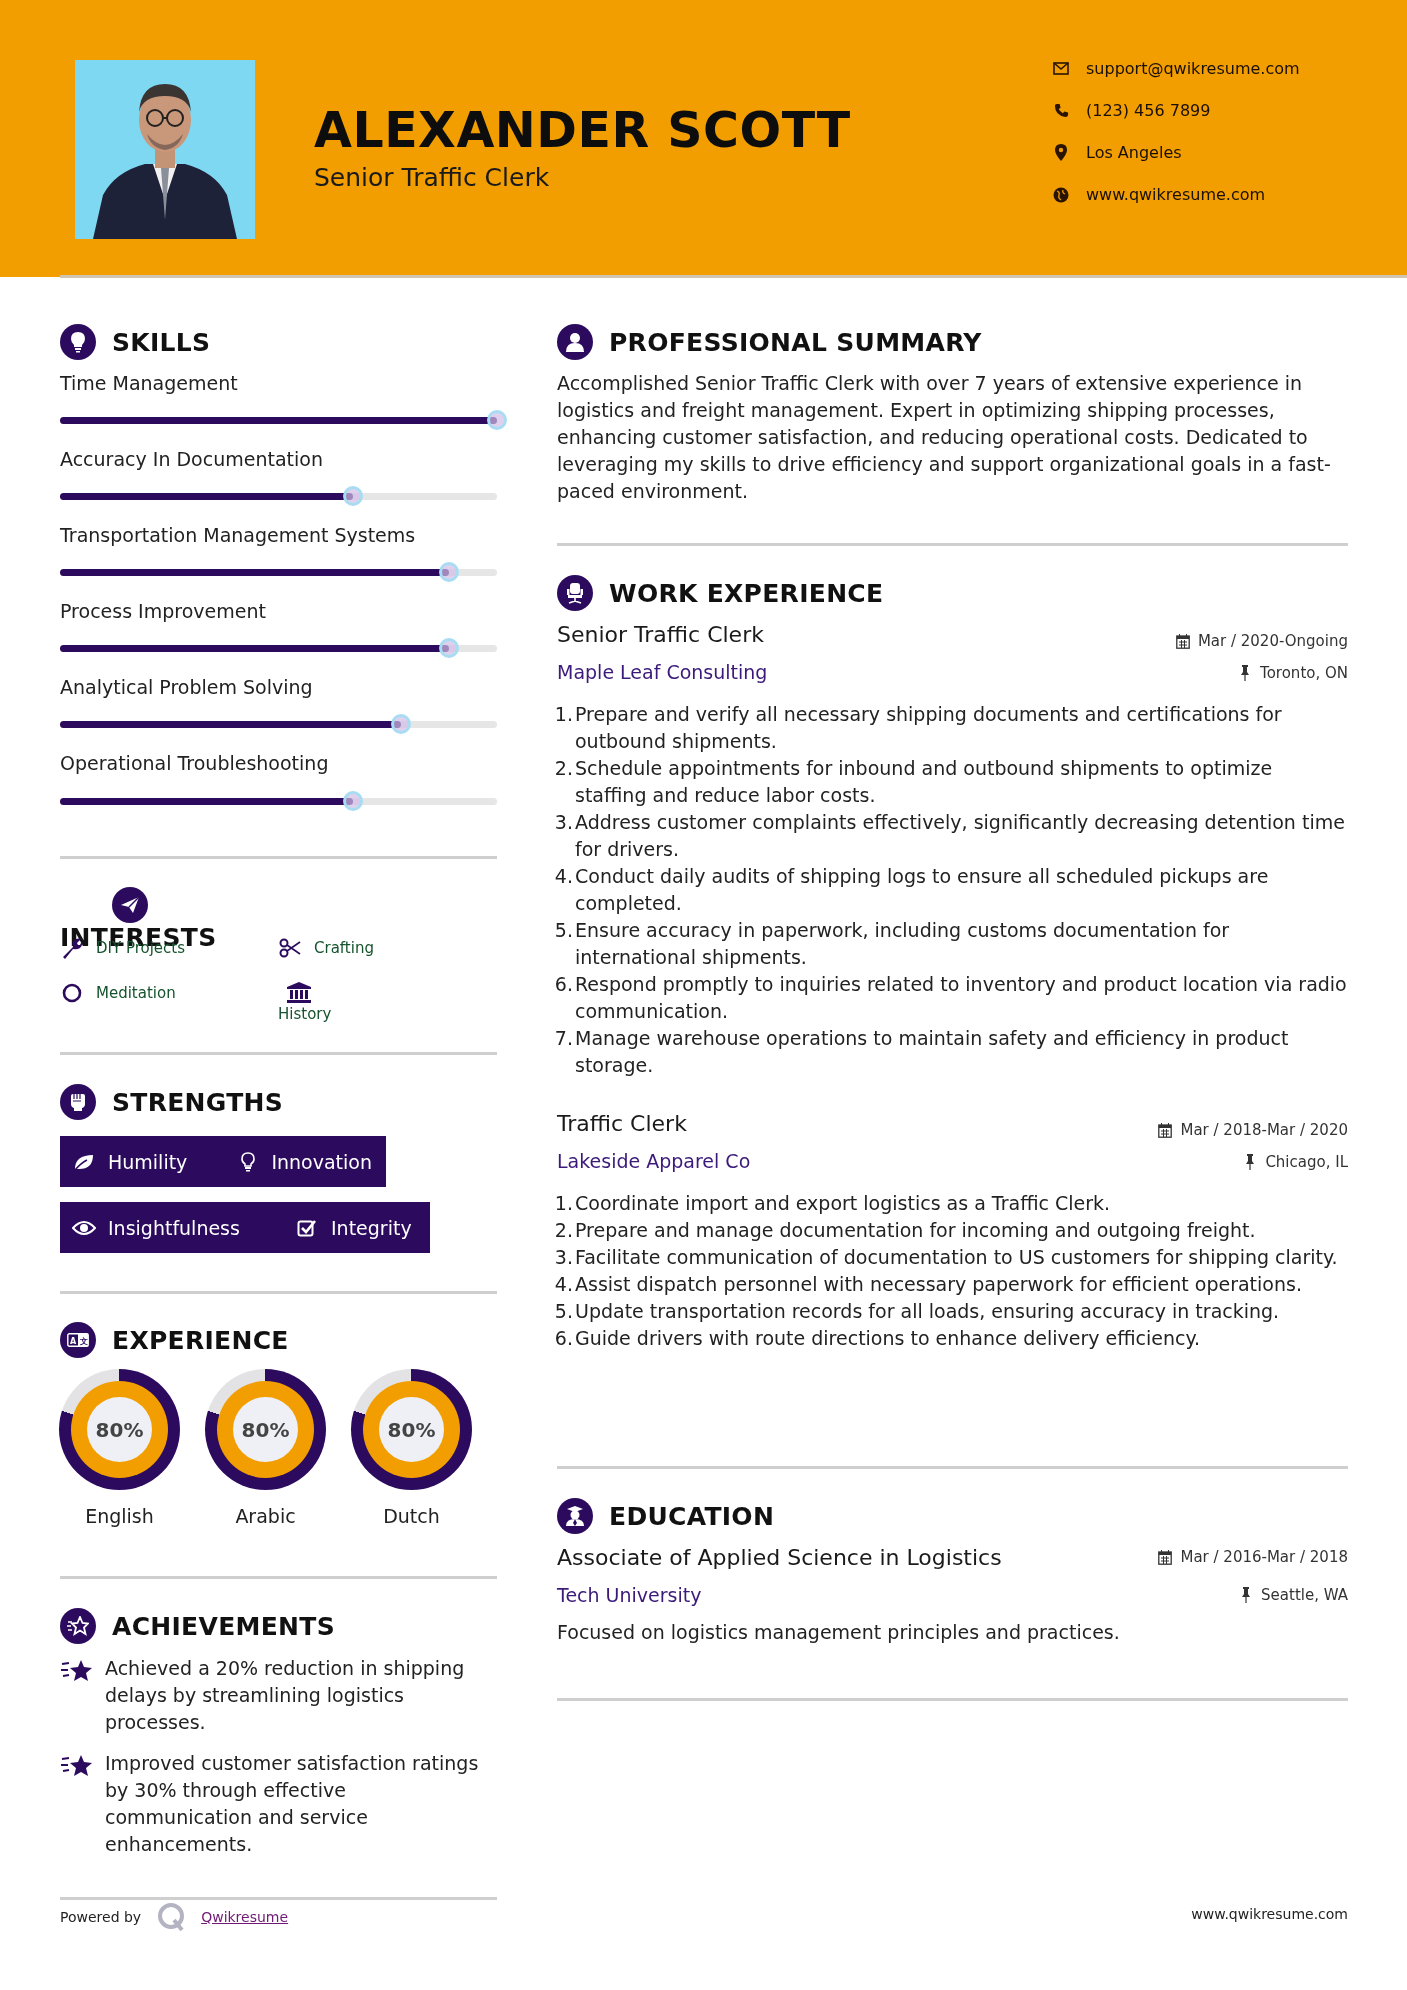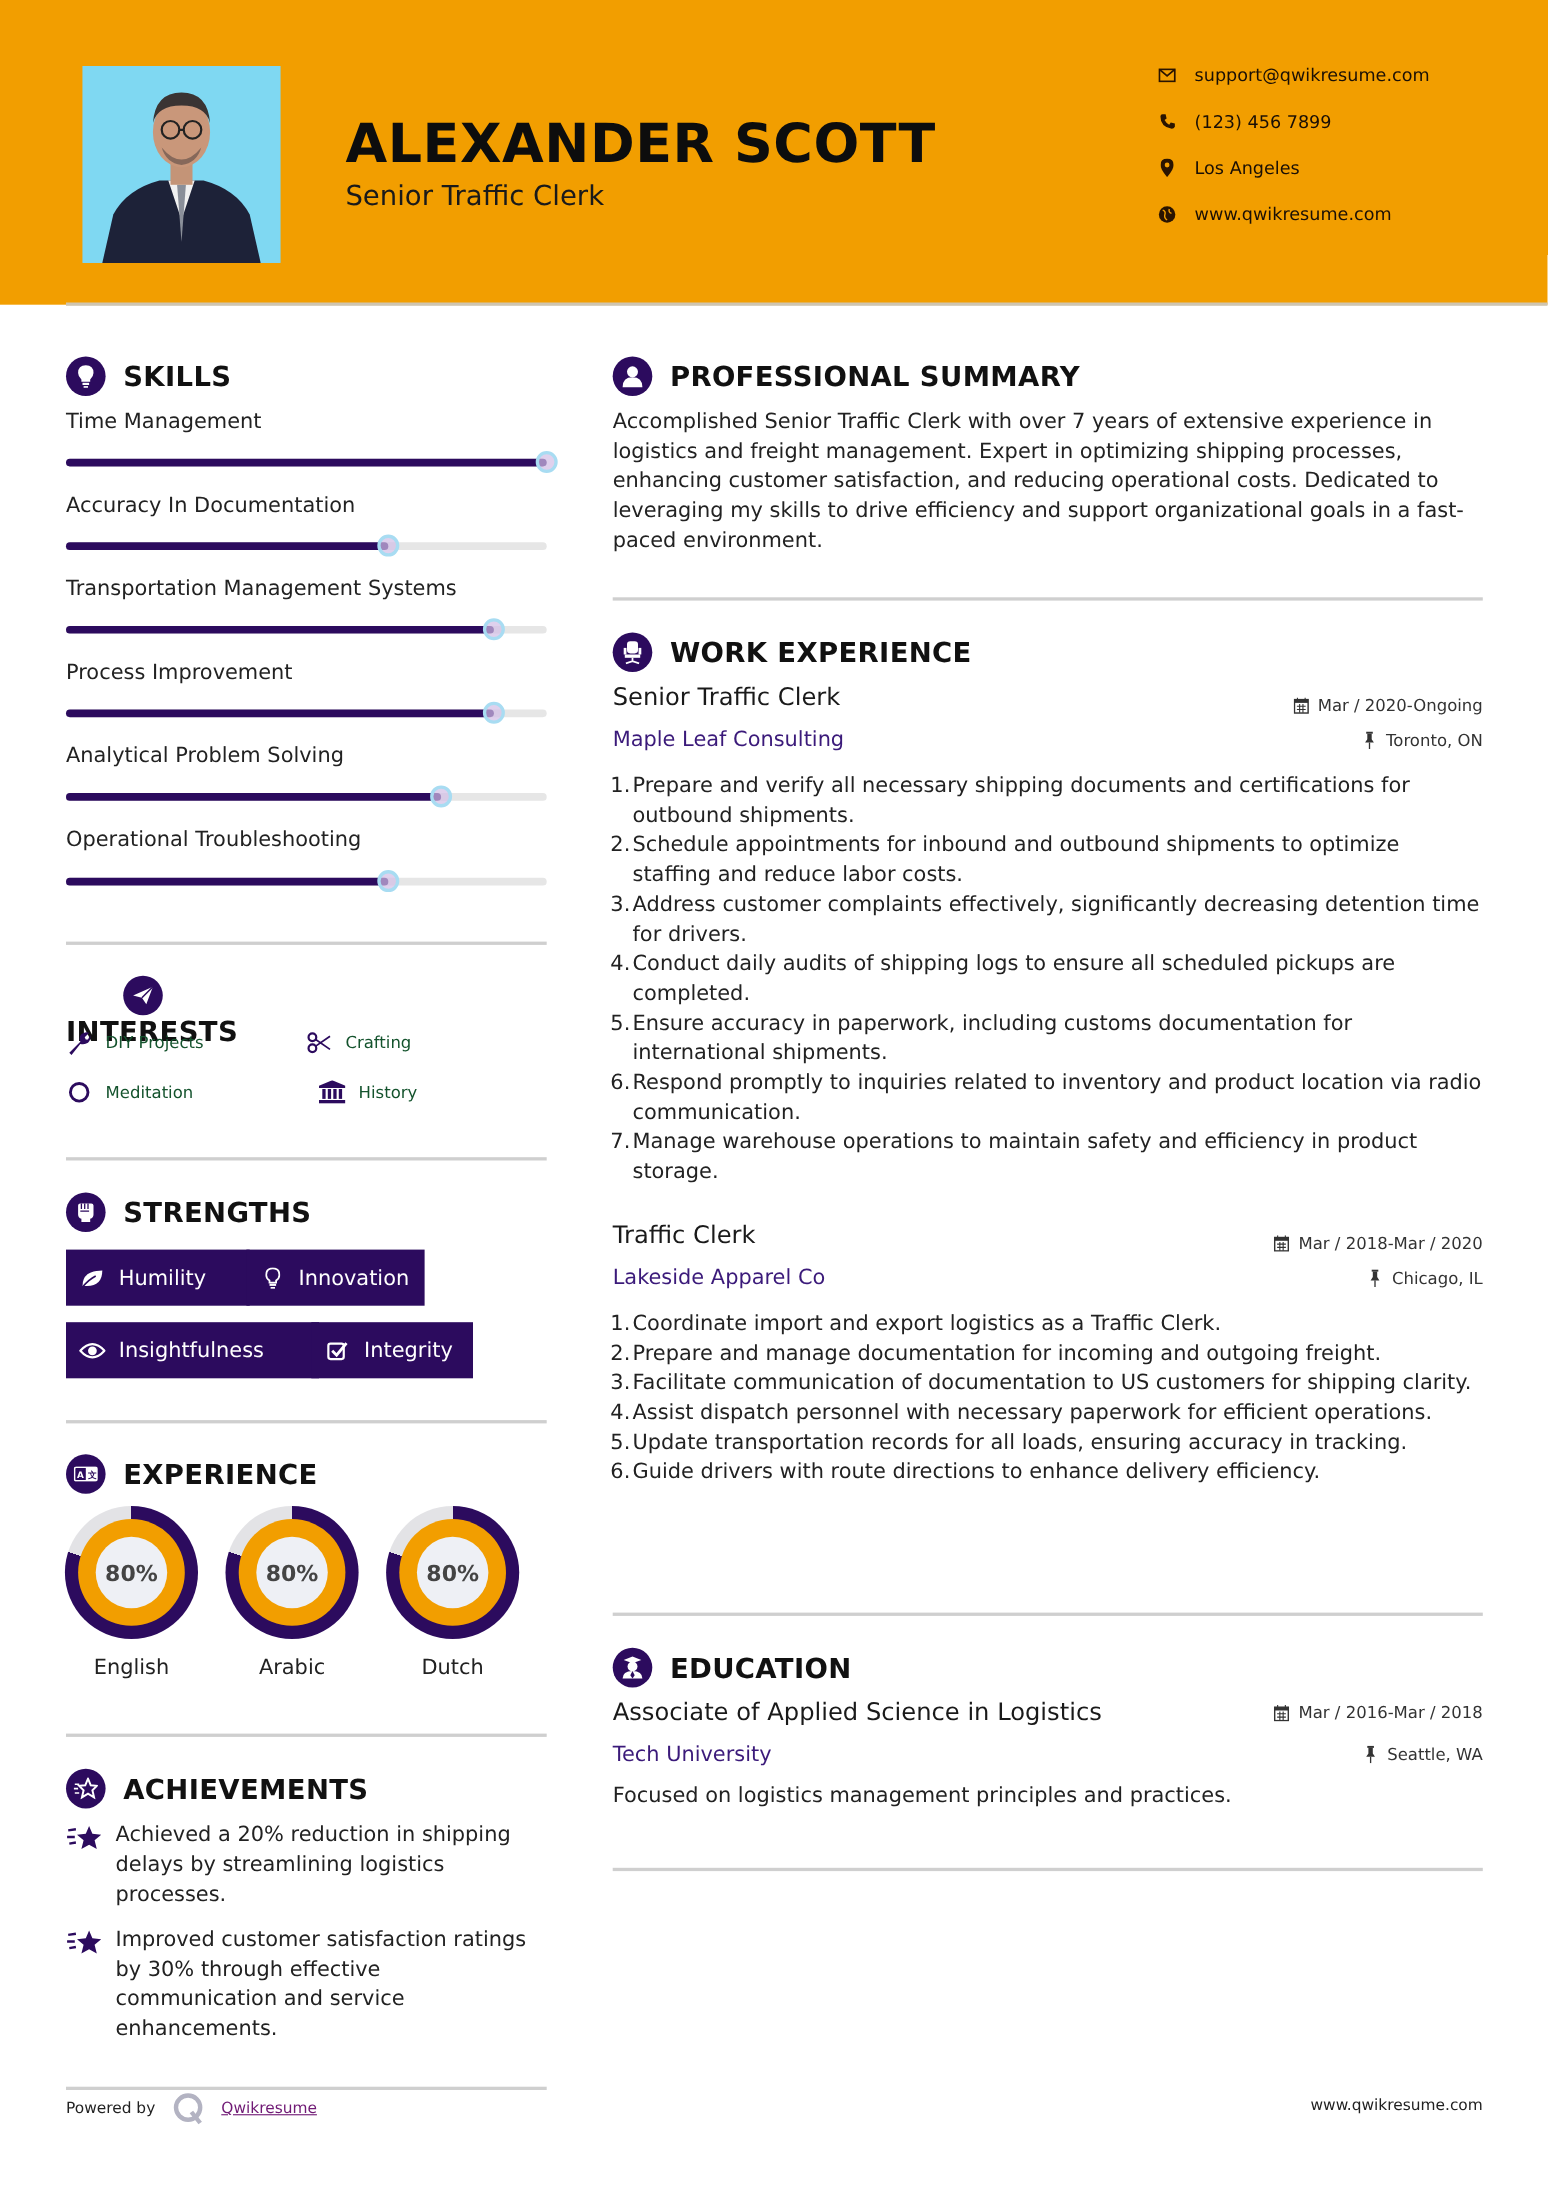--- a/index.html
+++ b/index.html
@@ -183,21 +183,21 @@
   <span>Crafting</span>
 </div>
 <div class="interest" style="left:60px; top:981px;">
   <span class="ic">
     <svg width="20" height="20" viewBox="0 0 20 20">
         <circle cx="10" cy="10" r="8" fill="none" stroke="#2c0b5e" stroke-width="2.6"></circle>
       </svg>
   </span>
   <span>Meditation</span>
 </div>
-<div class="interest" style="left:290px; top:981px;">
+<div class="interest" style="left:278px; top:981px;flex-direction:column;">
   <span class="ic">
     <svg width="24" height="22" viewBox="0 0 24 22">
         <path d="M12 0 L24 5 L24 7 L0 7 L0 5 Z" fill="#2c0b5e"></path>
         <rect x="3" y="8" width="3" height="9" fill="#2c0b5e"></rect>
         <rect x="8" y="8" width="3" height="9" fill="#2c0b5e"></rect>
         <rect x="13" y="8" width="3" height="9" fill="#2c0b5e"></rect>
         <rect x="18" y="8" width="3" height="9" fill="#2c0b5e"></rect>
         <rect x="0" y="18" width="24" height="3" fill="#2c0b5e"></rect>
       </svg>
   </span>

